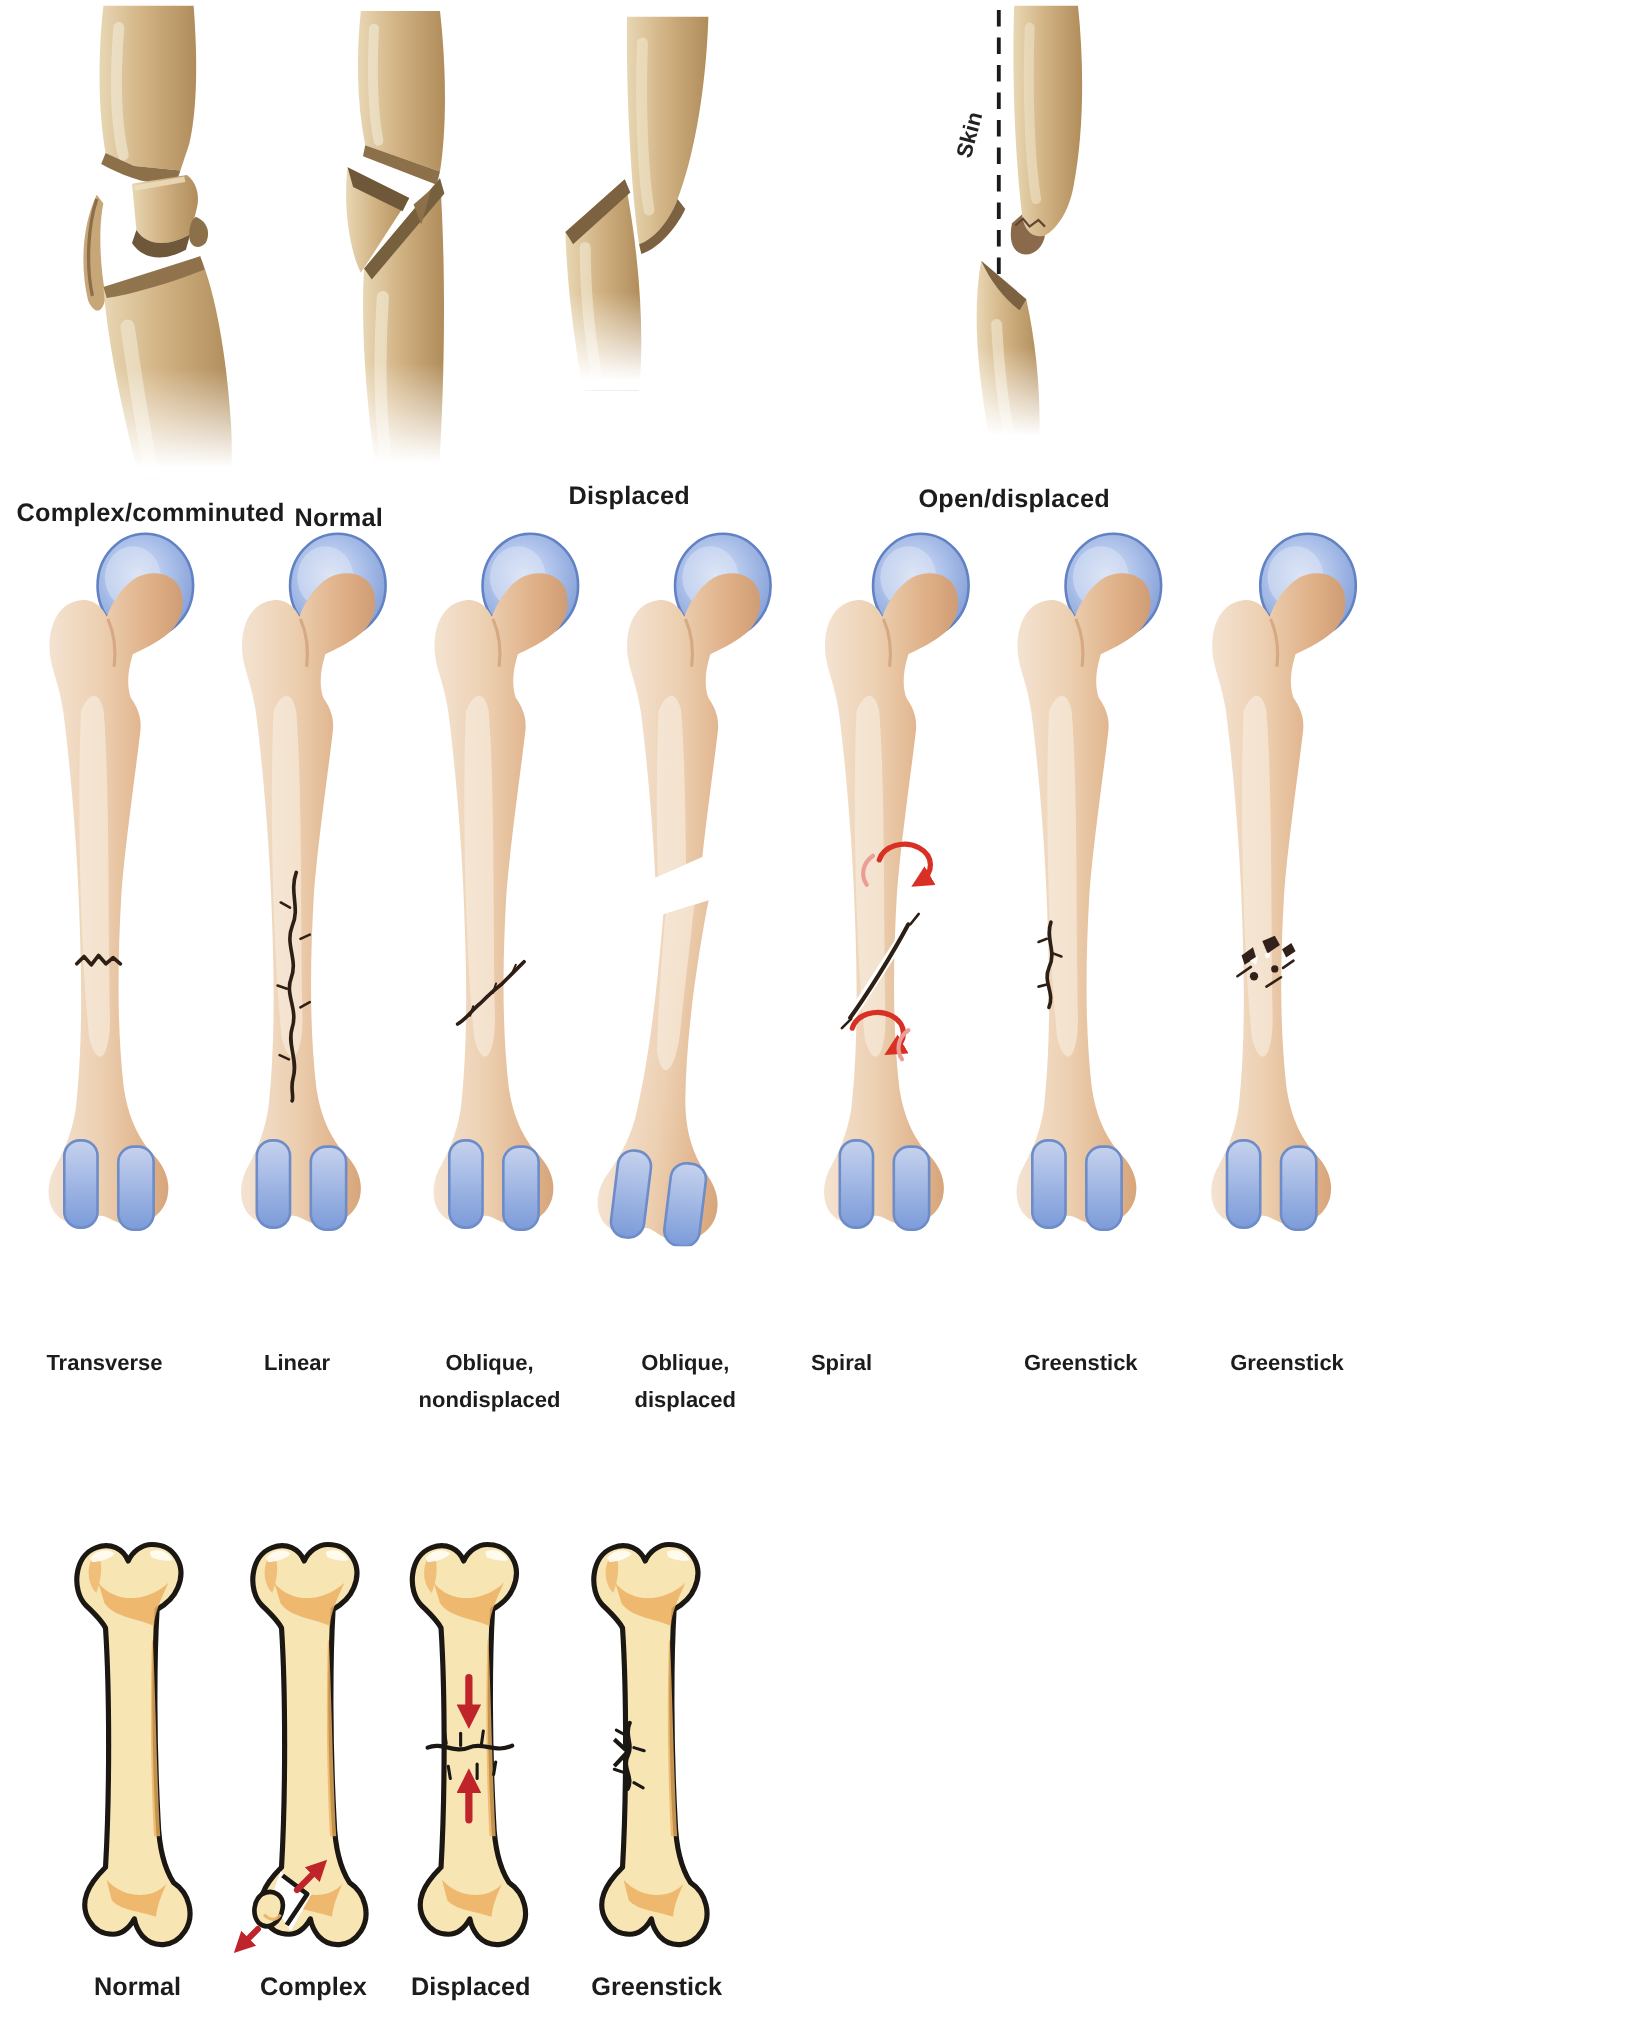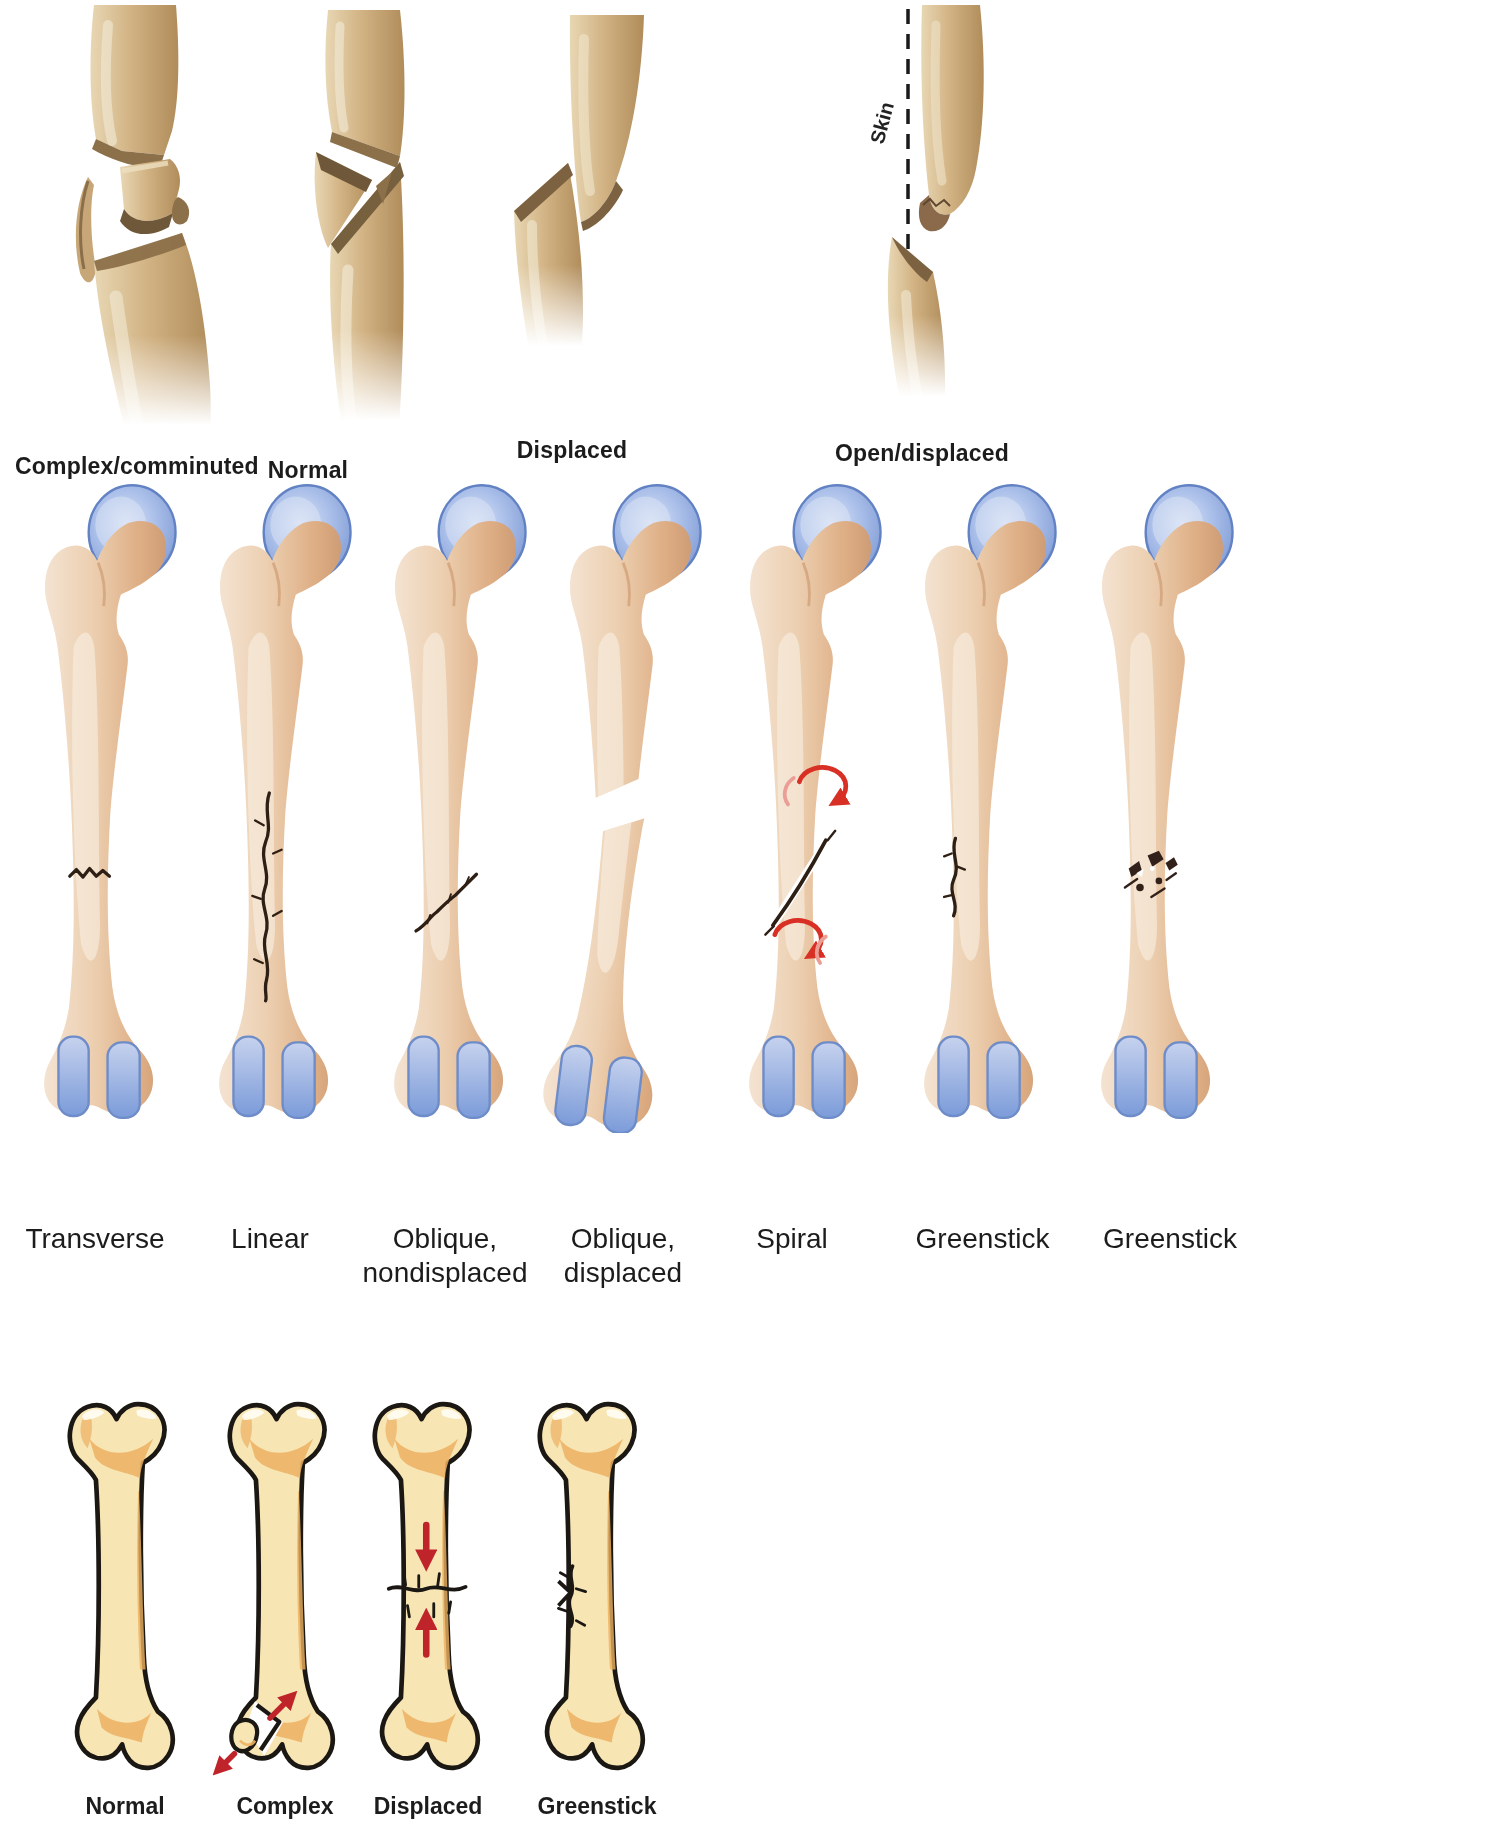--- a/index.html
+++ b/index.html
@@ -3,21 +3,21 @@
 <meta charset="utf-8">
 <style>
   html,body{margin:0;padding:0;background:#ffffff;}
   .page{position:relative;width:1500px;height:1845px;background:#ffffff;overflow:hidden;
         font-family:"Liberation Sans",sans-serif;color:#1c1c1c;}
   .abs{position:absolute;}
   figure{margin:0;padding:0;}
   .lbl{position:absolute;text-align:center;white-space:pre-line;color:#1c1c1c;}
   .toplbl{font-size:23px;font-weight:600;letter-spacing:.2px;}
   .toplbl.bold{font-weight:700;}
-  .midlbl{font-size:28px;font-weight:400;line-height:34px;}
+  .midlbl{font-size:20px;font-weight:700;line-height:34px;}
   .botlbl{font-size:23px;font-weight:600;}
   .skin{position:absolute;left:851px;top:98px;width:70px;font-size:20px;font-weight:600;
         transform:rotate(-75deg);transform-origin:center;color:#222;}
   svg{display:block;overflow:hidden;}
   .defs-svg{position:absolute;width:0;height:0;}
 </style>
 </head>
 <body>
 
 <div class="page">
@@ -271,21 +271,21 @@
         </g>
       </svg>
     </figure>
 
     <div class="lbl midlbl" style="left:5px;top:1222px;width:180px;">Transverse</div>
     <div class="lbl midlbl" style="left:180px;top:1222px;width:180px;">Linear</div>
     <div class="lbl midlbl" style="left:345px;top:1222px;width:200px;">Oblique,
 nondisplaced</div>
     <div class="lbl midlbl" style="left:528px;top:1222px;width:190px;">Oblique,
 displaced</div>
-    <div class="lbl midlbl" style="left:702px;top:1222px;width:180px;text-align:center;">Spiral</div>
+    <div class="lbl midlbl" style="left:675px;top:1222px;width:180px;text-align:center;">Spiral</div>
     <div class="lbl midlbl" style="left:890px;top:1222px;width:185px;">Greenstick</div>
     <div class="lbl midlbl" style="left:1070px;top:1222px;width:200px;">Greenstick</div>
   </section>
 
   <section>
 
     <figure class="abs" style="left:50px;top:1388px;">
       <svg width="150" height="394" viewBox="0 0 160 420">
         <use href="#cartoonBone"></use>
       </svg>

